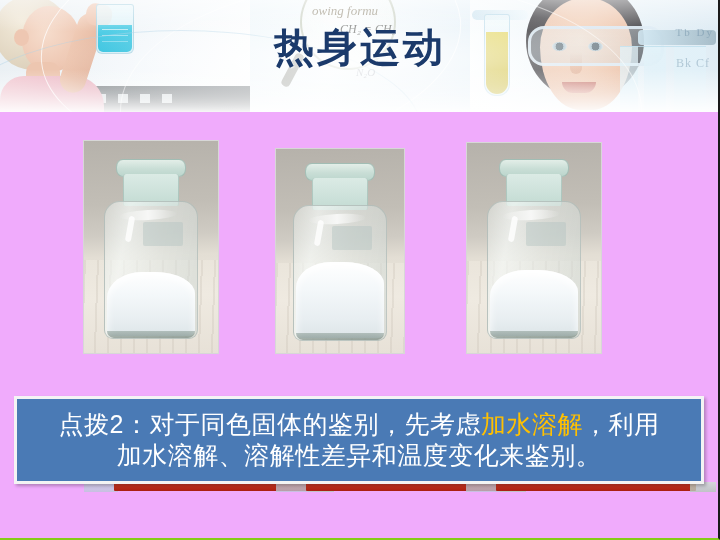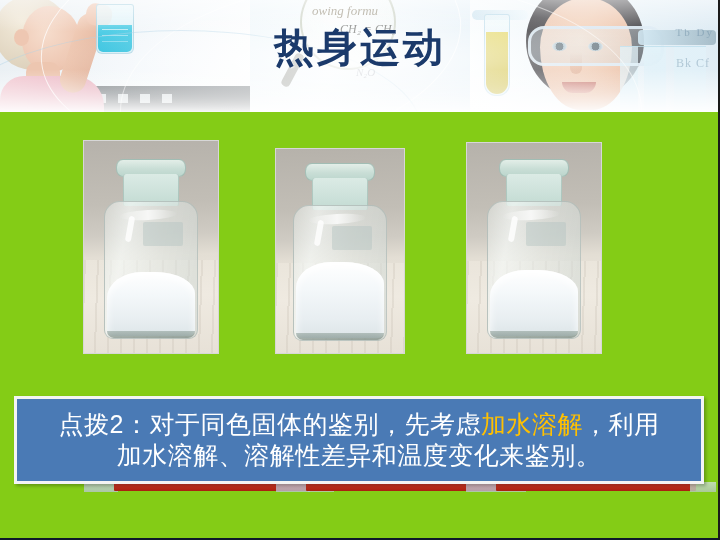--- a/index.html
+++ b/index.html
@@ -7,24 +7,24 @@
     padding: 0;
     background: #ffffff;
   }
   body {
     font-family: "Liberation Sans", sans-serif;
   }
   .slide {
     position: relative;
     width: 720px;
     height: 540px;
-    background: #84cc16;
+    background: #f0abfc;
     overflow: hidden;
     border-right: 2px solid #1a1a1a;
-    border-bottom: 2px solid #0f172a;
+    border-bottom: 2px solid #84cc16;
     box-sizing: border-box;
   }
 
   
   .banner {
     position: absolute;
     left: 0;
     top: 0;
     width: 720px;
     height: 112px;

